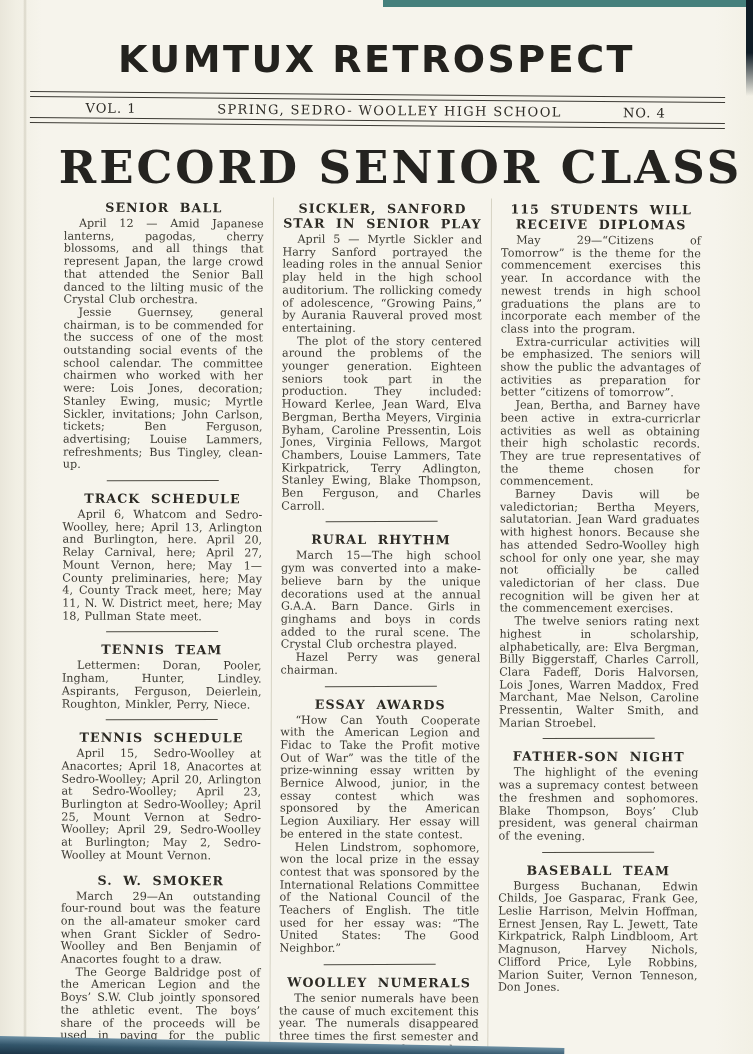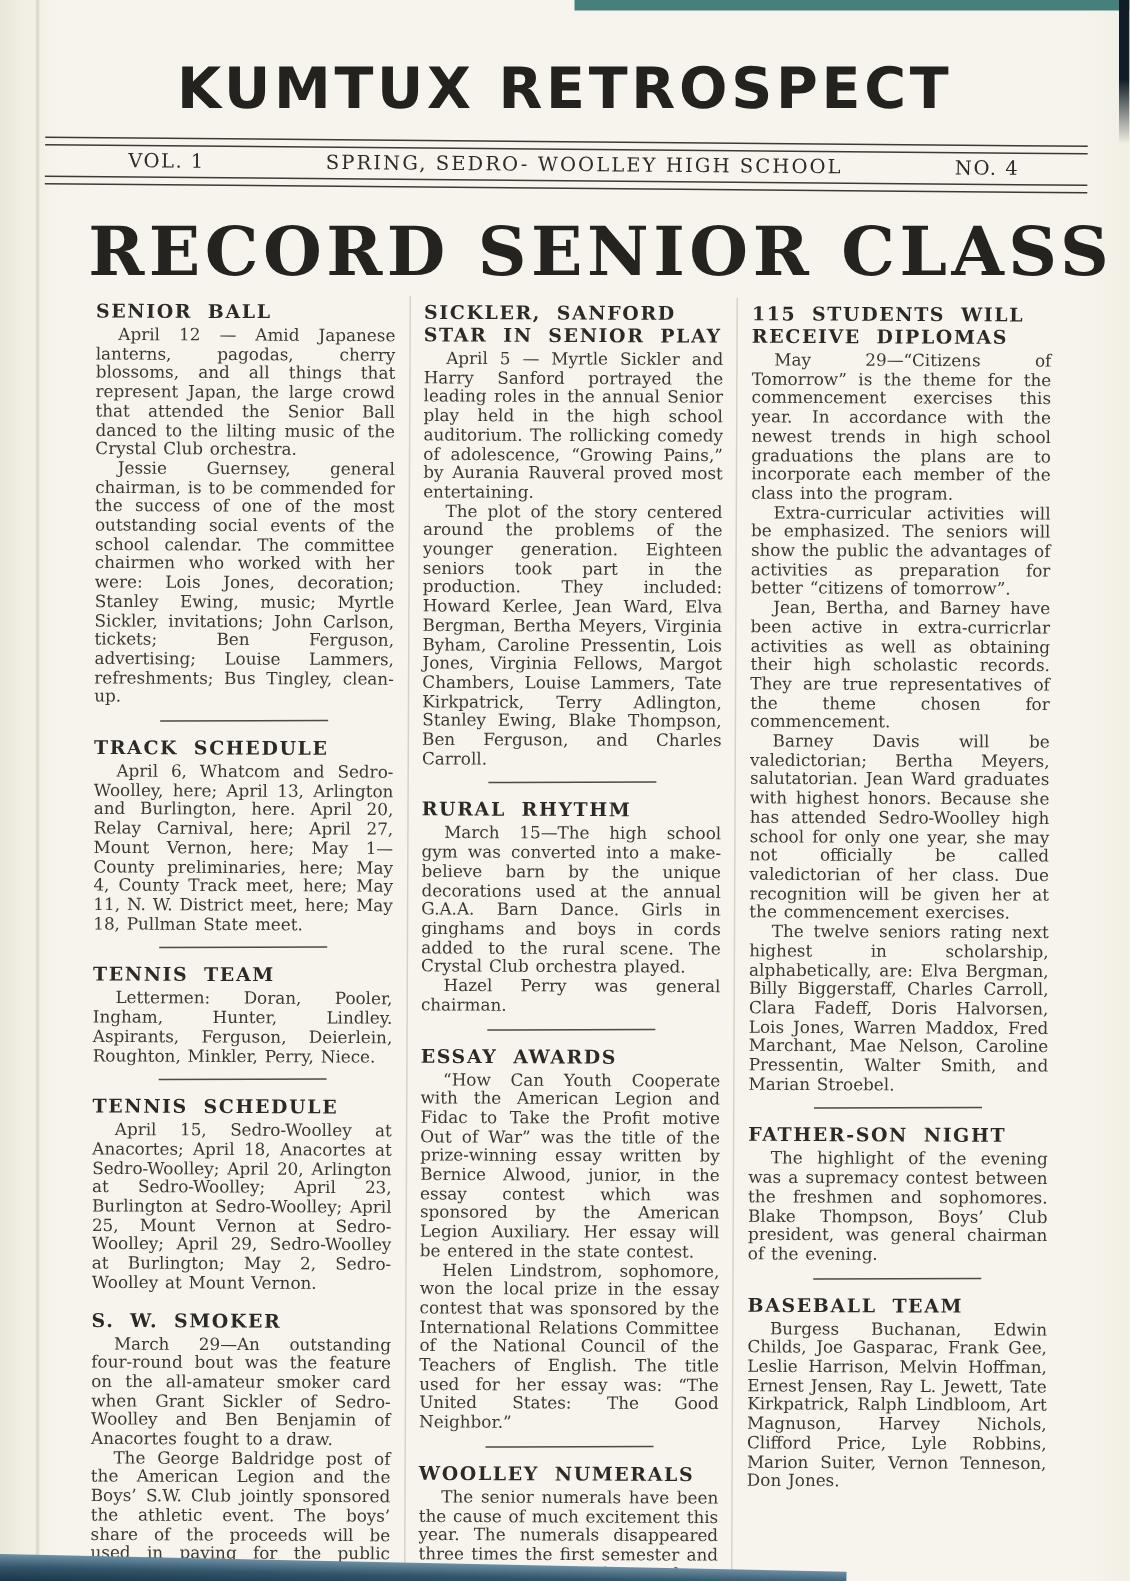--- a/index.html
+++ b/index.html
@@ -30,37 +30,37 @@
     margin:37px 0 0;text-align:center;
     font-family:"DejaVu Sans", sans-serif;font-weight:bold;
     font-size:38px;letter-spacing:2.5px;color:#23221e;
   }
   .volbar{margin:13px 28px 0 30px;transform:rotate(0.5deg);}
   .vol-rule{height:4px;border-top:1.2px solid #3c3a34;border-bottom:1.2px solid #3c3a34;}
   .vol-row{display:flex;align-items:baseline;justify-content:space-between;
     padding:3px 32px 2px 36px;font-size:13px;letter-spacing:1px;color:#2e2c27;}
   .vol-left{width:90px;text-align:center;}
   .vol-center{flex:1;text-align:center;letter-spacing:1.4px;}
-  .vol-right{width:70px;text-align:center;}
+  .vol-right{width:70px;text-align:left;}
   
   .headline{
     margin:15px 0 4px;text-align:center;font-weight:bold;
     font-family:"DejaVu Serif", serif;
     font-size:45px;letter-spacing:3px;color:var(--head-ink);
     white-space:nowrap;
     padding-left:48px;
   }
   
   .columns{display:flex;margin:2px 54px 0 62px;transform:rotate(0.25deg);}
   .col{flex:1 1 0;padding:0 9px;min-width:0;}
   .col + .col{border-left:1px solid var(--colrule);}
   .col:first-child{padding-left:0;}
   .col:last-child{padding-right:0;}
   .article-title{
-    font-size:12.6px;font-weight:bold;
+    font-size:12.6px;font-weight:bold;text-align:center;
     letter-spacing:1.1px;word-spacing:5px;
     margin:10px 0 3px;color:#2c2a24;line-height:15px;
   }
   .article:first-child .article-title{margin-top:3px;}
   .body-text{
     font-size:11.2px;line-height:12.7px;text-align:justify;
     text-indent:15px;margin:0;color:var(--ink);word-spacing:1px;
   }
   .divider{width:112px;margin:8px auto 0;border-top:1.6px solid var(--rule);transform:rotate(-0.4deg);}
 </style>

